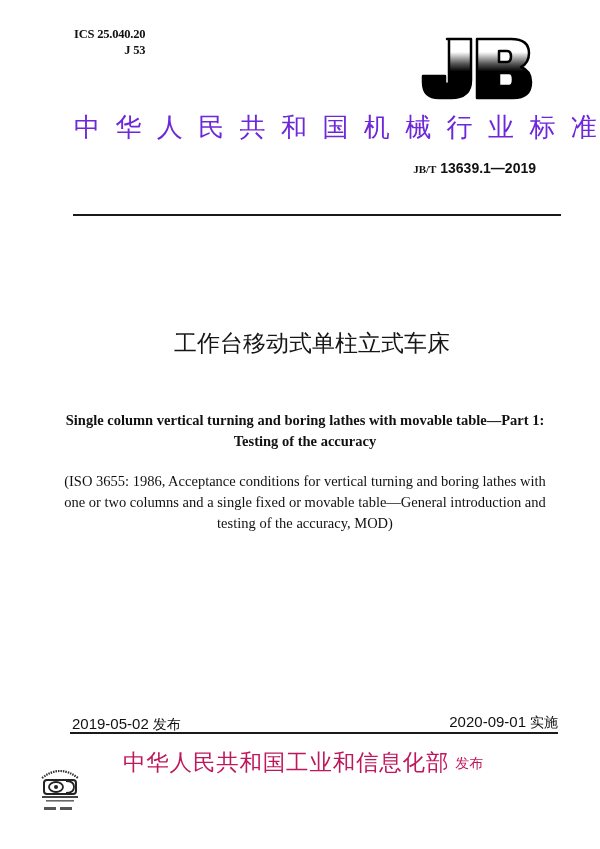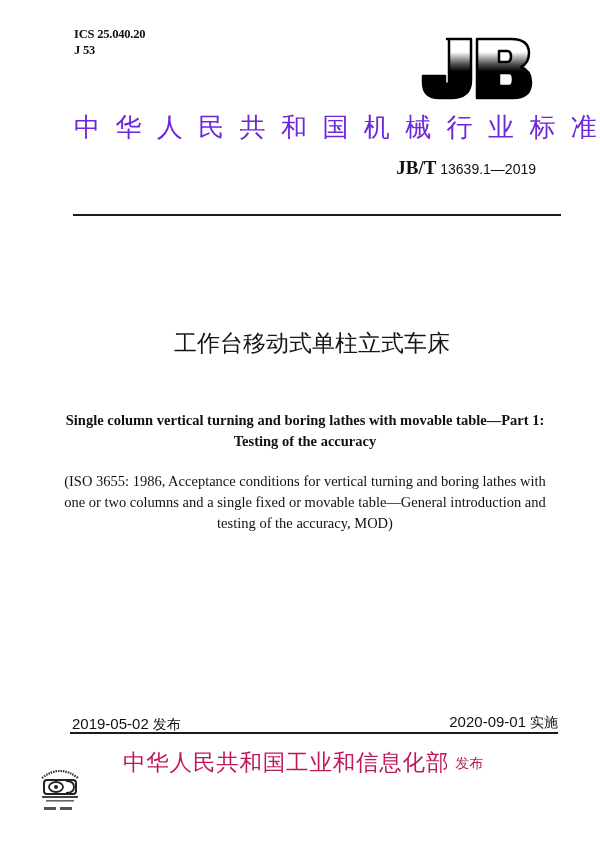--- a/index.html
+++ b/index.html
@@ -18,21 +18,21 @@
     .abs { position: absolute; }
 
     .ics {
       left: 74px; top: 26px;
       font-family: "Liberation Serif", serif;
       font-weight: bold;
       font-size: 12.5px;
       line-height: 16px;
       letter-spacing: -0.2px;
     }
-    .ics div { white-space: nowrap; }
+    .ics div { white-space: nowrap; text-align: right; }
 
     .jb-logo {
       left: 421px; top: 36px;
       width: 112px; height: 64px;
     }
     .jb-logo svg { display: block; }
 
     .category-title {
       left: 74px; top: 111px;
       width: 490px;
@@ -46,24 +46,25 @@
 
     .doc-number {
       right: 64px; top: 159px;
       font-size: 14px;
       line-height: 18px;
       white-space: nowrap;
     }
     .doc-number .prefix {
       font-family: "Liberation Serif", serif;
       font-weight: bold;
-      font-size: 19px;
+      font-size: 11px;
     }
     .doc-number .num {
       font-family: "Liberation Sans", sans-serif;
+      font-weight: bold;
     }
 
     .rule {
       background: #1a1a1a;
       height: 2px;
     }
     .rule-top { left: 73px; top: 214px; width: 488px; }
     .rule-bottom { left: 70px; top: 732px; width: 488px; }
 
     .cn-title {

